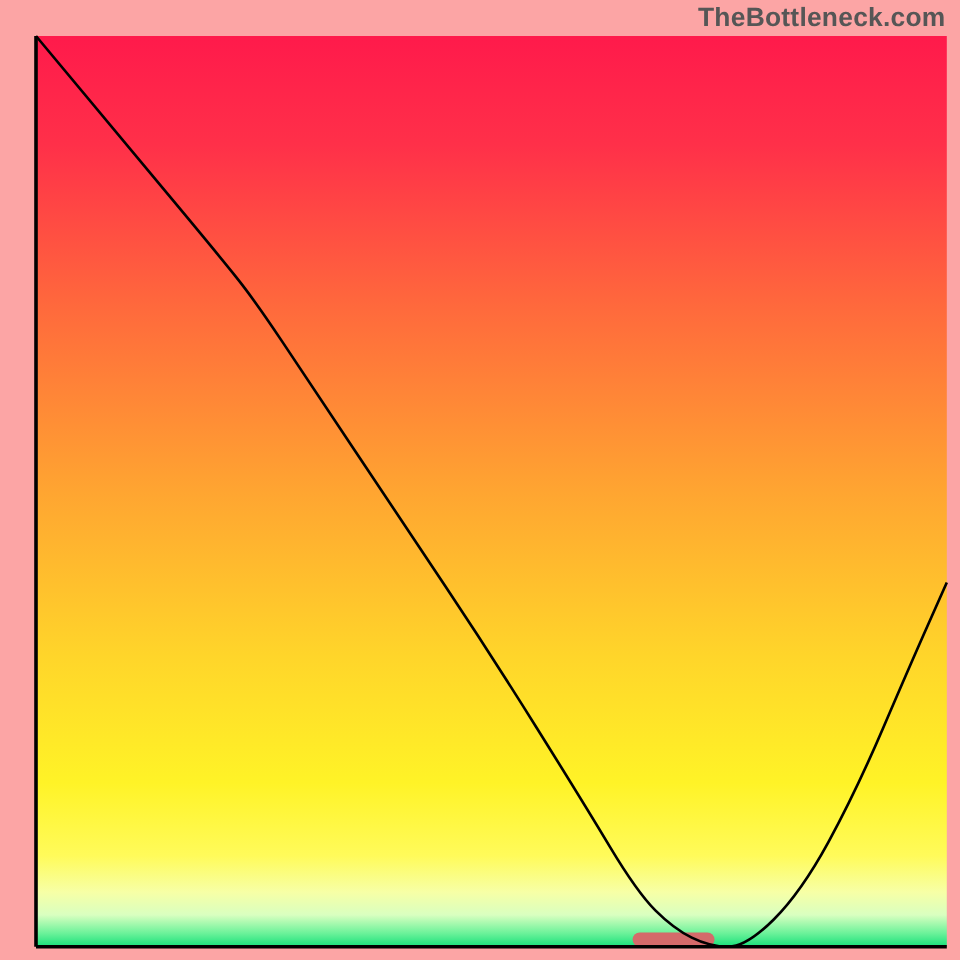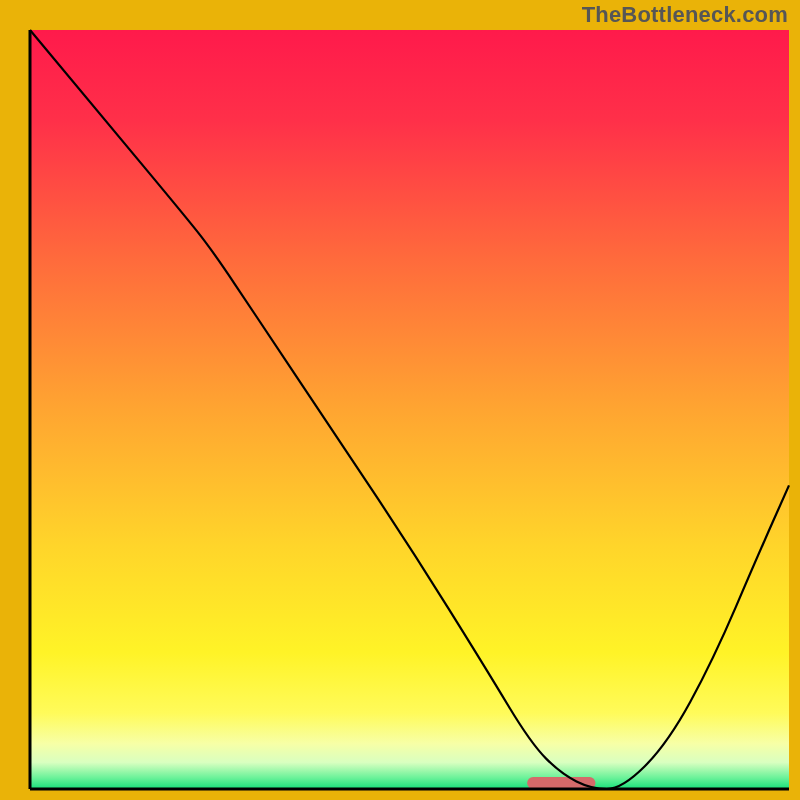--- a/index.html
+++ b/index.html
@@ -7,21 +7,21 @@
     padding: 0;
     width: 800px;
     height: 800px;
     background: #000;
     overflow: hidden;
   }
   .stage {
     position: relative;
     width: 800px;
     height: 800px;
-    background: #eab308;
+    background: #fca5a5;
   }
   .watermark {
     position: absolute;
     top: 2px;
     right: 12px;
     font-family: Arial, Helvetica, sans-serif;
     font-size: 22px;
     font-weight: 600;
     color: #565656;
     letter-spacing: 0.2px;

